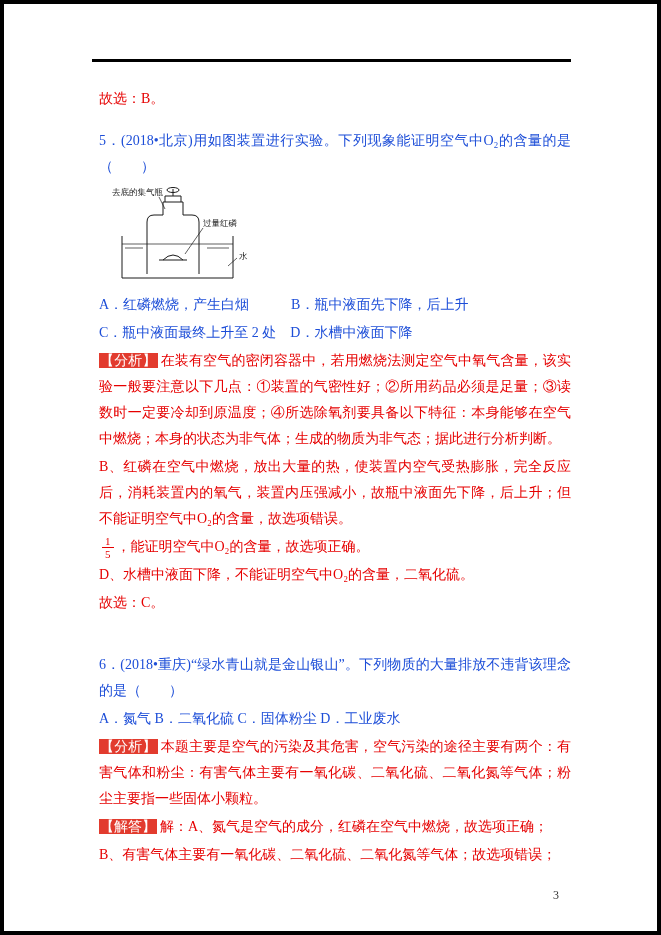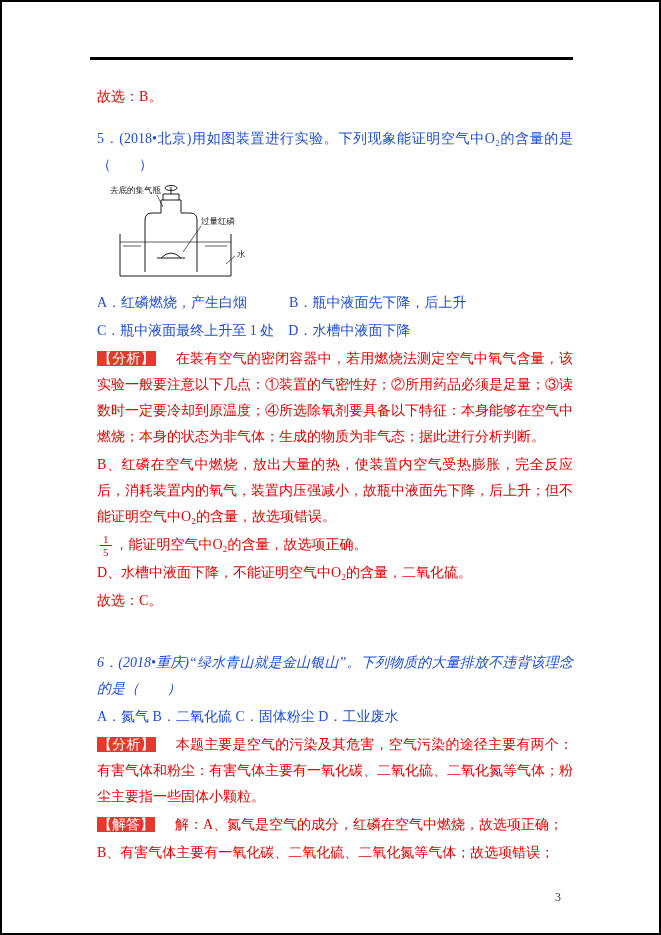--- a/index.html
+++ b/index.html
@@ -6,47 +6,47 @@
     --red-text:#e60000;
     --tag-bg:#e23b2e;
     --tag-text:#ffffff;
   }
   html,body{margin:0;padding:0;background:#ffffff;}
   .page{
     position:relative;
     width:661px;height:935px;
     box-sizing:border-box;
     background:#ffffff;
-    border:2px solid #000000;
+    border:4px solid #000000;
     font-family:"Liberation Serif","DejaVu Serif",serif;
     overflow:hidden;
   }
   .header-rule{
     margin:55px 86px 0 88px;
     border-top:3px solid #000000;
     height:0;
   }
   .content{
     padding:24px 86px 0 95px;
   }
   p{
     margin:0 0 2px 0;
     font-size:14px;
     line-height:26px;
     text-align:justify;
     color:#1d4ed8;
   }
   .red{color:var(--red-text);}
   .q-stem{margin-top:16px;}
-  .q6-stem{margin-top:36px;font-style:italic;}
+  .q6-stem{margin-top:36px;}
   .tag{
     background:var(--tag-bg);
     color:var(--tag-text);
     padding:0 1px;
-    margin-right:20px;
+    margin-right:3px;
   }
   .figure-wrap{
     margin:6px 0 4px 12px;
   }
   .frac{
     display:inline-block;
     vertical-align:middle;
     text-align:center;
     font-size:11px;
     line-height:12px;
@@ -100,21 +100,21 @@
         <path class="thin" d="M92,42 L74,68"></path>
         <path class="thin" d="M126,72 L117,80"></path>
 
         <text x="1" y="9">去底的集气瓶</text>
         <text x="92" y="40">过量红磷</text>
         <text x="128" y="73">水</text>
       </svg>
     </div>
 
     <p>A．红磷燃烧，产生白烟　　　B．瓶中液面先下降，后上升</p>
-    <p>C．瓶中液面最终上升至 1 处　D．水槽中液面下降</p>
+    <p>C．瓶中液面最终上升至 2 处　D．水槽中液面下降</p>
 
     <p class="red">
       <span class="tag">【分析】</span><span>在装有空气的密闭容器中，若用燃烧法测定空气中氧气含量，该实验一般要注意以下几点：①装置的气密性好；②所用药品必须是足量；③读数时一定要冷却到原温度；④所选除氧剂要具备以下特征：本身能够在空气中燃烧；本身的状态为非气体；生成的物质为非气态；据此进行分析判断。</span>
     </p>
 
 
     <p class="red">B、红磷在空气中燃烧，放出大量的热，使装置内空气受热膨胀，完全反应后，消耗装置内的氧气，装置内压强减小，故瓶中液面先下降，后上升；但不能证明空气中O₂的含量，故选项错误。</p>
 
     <p class="red">
       <span class="frac"><span class="num">1</span><span class="den">5</span></span><span>，能证明空气中O₂的含量，故选项正确。</span>

